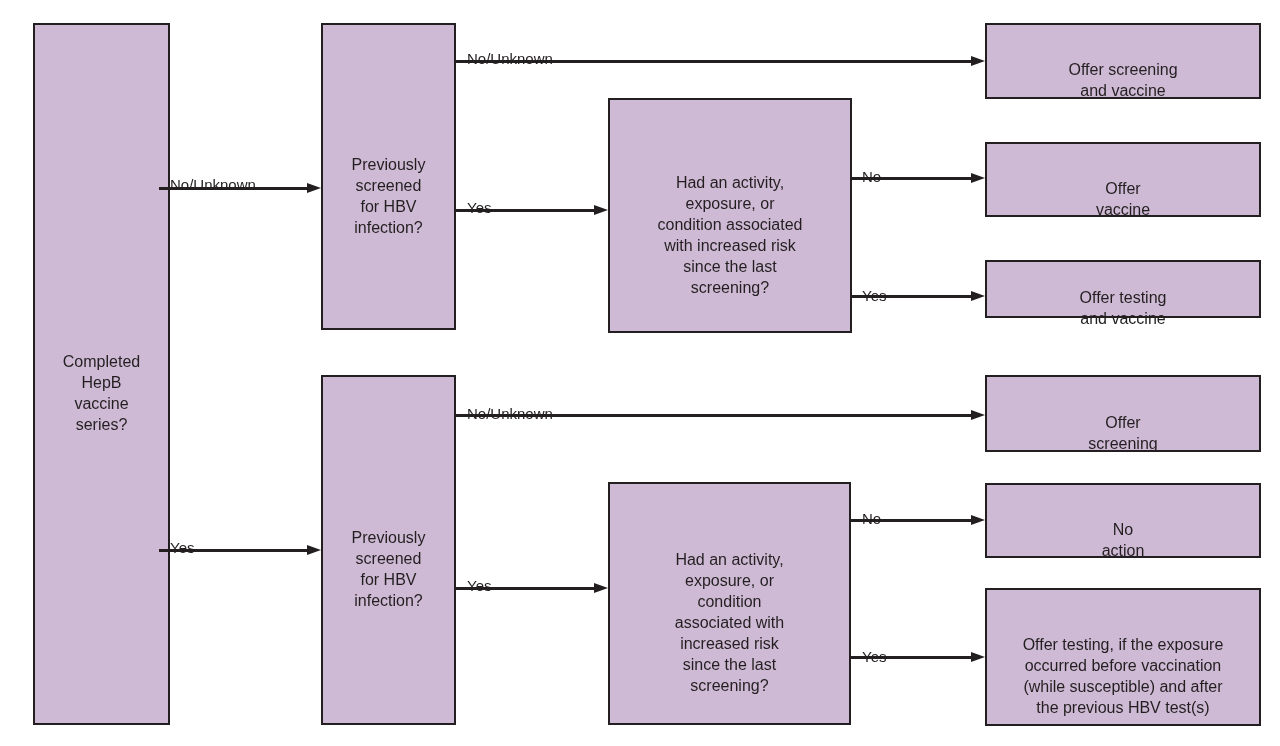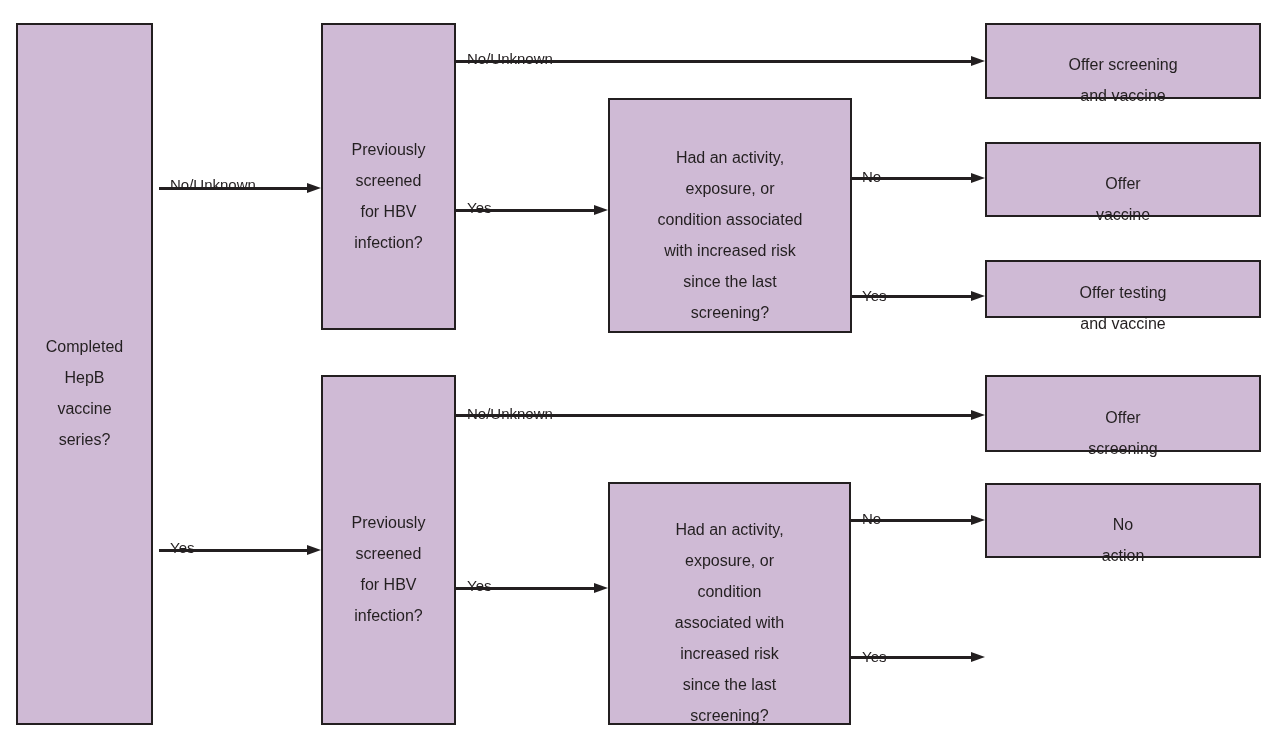--- a/index.html
+++ b/index.html
@@ -23,21 +23,21 @@
     background: var(--node-fill);
     border: 2.5px solid var(--ink);
     display: flex;
     align-items: center;
     justify-content: center;
     text-align: center;
   }
   .node-label {
     white-space: pre-line;
     font-size: 16px;
-    line-height: 31px;
+    line-height: 21px;
     color: var(--ink);
     margin-top: 38px;
   }
   .edge {
     position: absolute;
     height: 2.5px;
     background: var(--ink);
   }
   .edge::after {
     content: "";
@@ -52,21 +52,21 @@
   .edge-label {
     position: absolute;
     font-size: 15px;
     line-height: 20px;
     white-space: nowrap;
     color: var(--ink);
     margin-top: 15px;
   }
 
   
-  #node-a  { left: 16px;  top: 23px;  width: 137px; height: 702px; }
+  #node-a  { left: 33px;  top: 23px;  width: 137px; height: 702px; }
   #node-b1 { left: 321px; top: 23px;  width: 135px; height: 307px; }
   #node-c1 { left: 608px; top: 98px;  width: 244px; height: 235px; }
   #node-d1 { left: 985px; top: 23px;  width: 276px; height: 76px; }
   #node-d2 { left: 985px; top: 142px; width: 276px; height: 75px; }
   #node-d3 { left: 985px; top: 260px; width: 276px; height: 58px; }
   #node-b2 { left: 321px; top: 375px; width: 135px; height: 350px; }
   #node-c2 { left: 608px; top: 482px; width: 243px; height: 243px; }
   #node-d4 { left: 985px; top: 375px; width: 276px; height: 77px; }
   #node-d5 { left: 985px; top: 483px; width: 276px; height: 75px; }
   #node-d6 { left: 985px; top: 588px; width: 276px; height: 138px; }
@@ -148,20 +148,26 @@
 screening?</span>
   </div>
   <div class="node" id="node-d4">
     <span class="node-label">Offer
 screening</span>
   </div>
   <div class="node" id="node-d5">
     <span class="node-label">No
 action</span>
   </div>
+  <div class="node" id="node-d6">
+    <span class="node-label">Offer testing, if the exposure
+occurred before vaccination
+(while susceptible) and after
+the previous HBV test(s)</span>
+  </div>
 
   <div class="edge" id="edge-0"></div>
   <div class="edge" id="edge-1"></div>
   <div class="edge" id="edge-2"></div>
   <div class="edge" id="edge-3"></div>
   <div class="edge" id="edge-4"></div>
   <div class="edge" id="edge-5"></div>
   <div class="edge" id="edge-6"></div>
   <div class="edge" id="edge-7"></div>
   <div class="edge" id="edge-8"></div>

